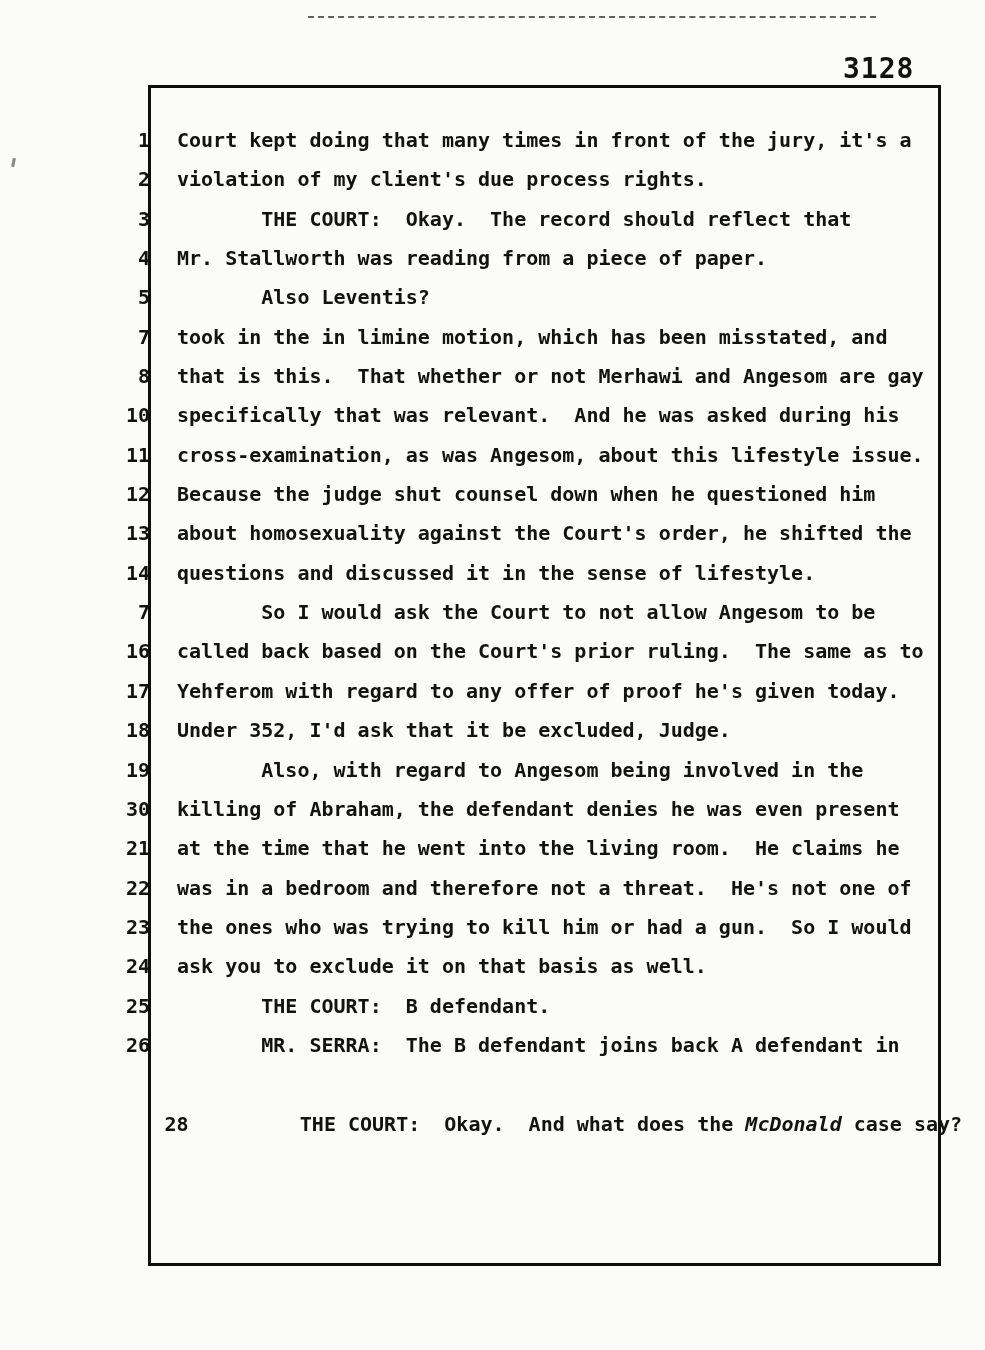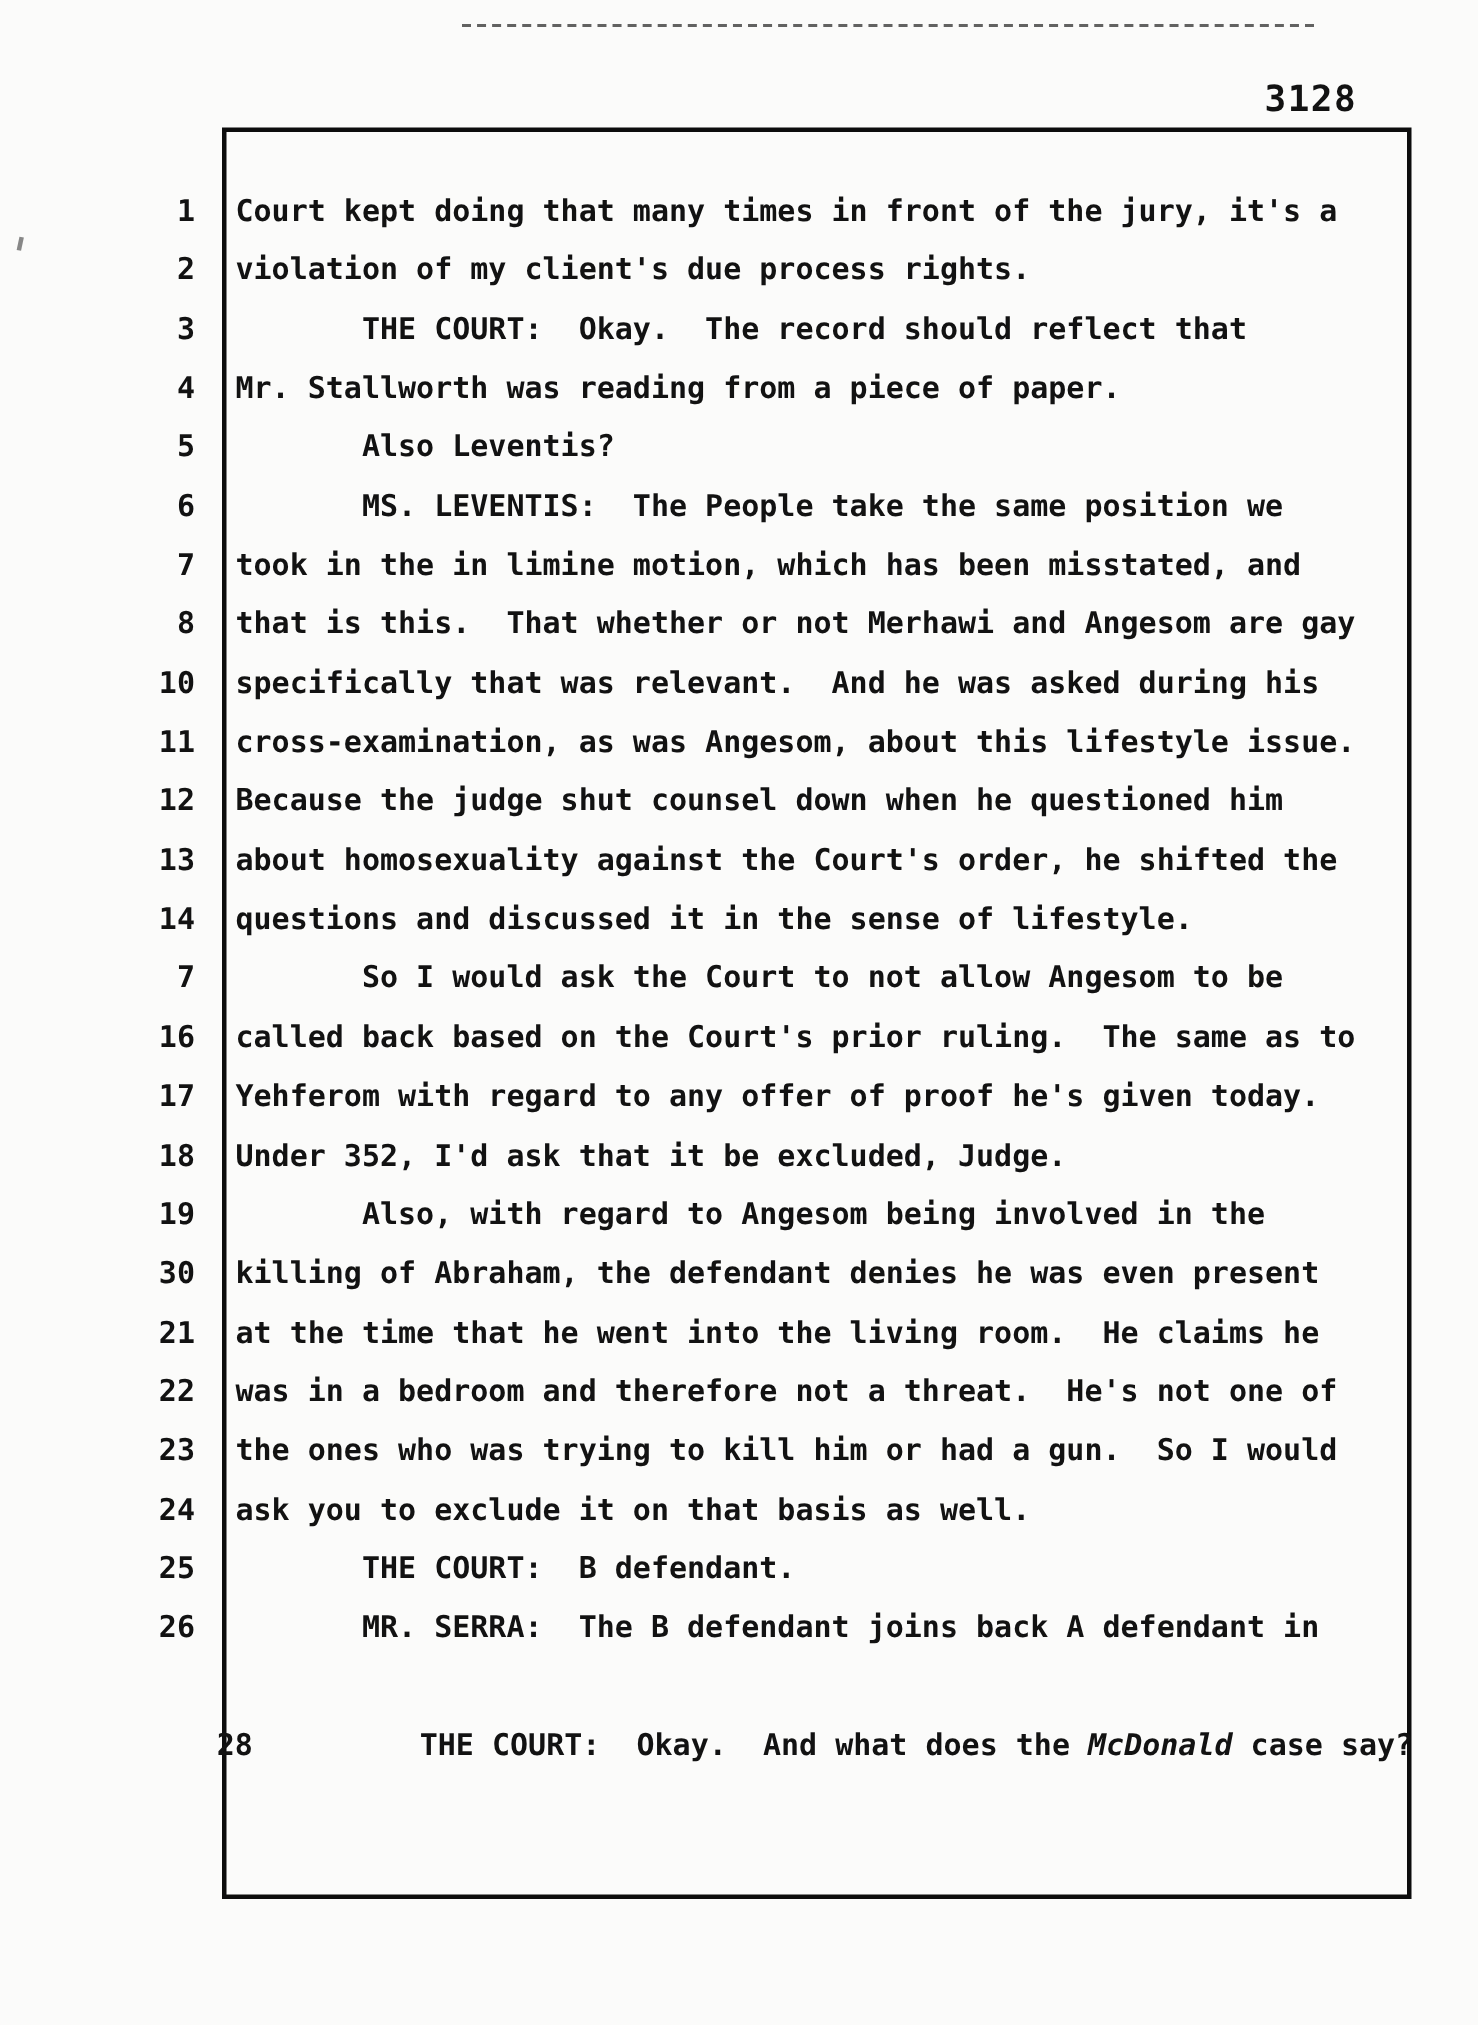--- a/index.html
+++ b/index.html
@@ -15,35 +15,36 @@
     position:absolute;left:308px;top:16px;width:568px;height:0;
     border-top:2px dashed #3c3c3c;
     opacity:.8;
   }
   .scan-tick{
     position:absolute;left:12px;top:158px;width:3px;height:9px;
     background:#555;transform:rotate(12deg);opacity:.7;
   }
   .page-number{
     position:absolute;top:52px;left:843px;
-    font-size:24px;font-weight:bold;letter-spacing:1px;
+    font-size:28px;font-weight:bold;letter-spacing:1px;
   }
   .transcript-box{
     position:absolute;left:148px;top:85px;
     width:793px;height:1181px;
     border:3px solid #0d0d0d;
     box-sizing:border-box;
     background:transparent;
   }
   .lines{
     position:absolute;left:0;top:121px;width:985px;
   }
   .trow{
     height:39.35px;line-height:39.35px;
     white-space:pre;
+    padding-left:20px;
   }
   .lnum{
     display:inline-block;width:130px;
     text-align:right;
     font-size:20px;font-weight:bold;
     vertical-align:top;
   }
   .ltext{
     display:inline-block;margin-left:27px;
     font-size:20px;font-weight:bold;
@@ -61,21 +62,20 @@
 <div class="page-number">3128</div>
 
 <div class="transcript-box"></div>
 
 <div class="lines">
   <div class="trow"><span class="lnum">1</span><span class="ltext">Court kept doing that many times in front of the jury, it's a</span></div>
   <div class="trow"><span class="lnum">2</span><span class="ltext">violation of my client's due process rights.</span></div>
   <div class="trow"><span class="lnum">3</span><span class="ltext">       THE COURT:  Okay.  The record should reflect that</span></div>
   <div class="trow"><span class="lnum">4</span><span class="ltext">Mr. Stallworth was reading from a piece of paper.</span></div>
   <div class="trow"><span class="lnum">5</span><span class="ltext">       Also Leventis?</span></div>
-  <div class="trow"><span class="lnum">6</span><span class="ltext">       MS. LEVENTIS:  The People take the same position we</span></div>
   <div class="trow"><span class="lnum">7</span><span class="ltext">took in the in limine motion, which has been misstated, and</span></div>
   <div class="trow"><span class="lnum">8</span><span class="ltext">that is this.  That whether or not Merhawi and Angesom are gay</span></div>
   <div class="trow"><span class="lnum">10</span><span class="ltext">specifically that was relevant.  And he was asked during his</span></div>
   <div class="trow"><span class="lnum">11</span><span class="ltext">cross-examination, as was Angesom, about this lifestyle issue.</span></div>
   <div class="trow"><span class="lnum">12</span><span class="ltext">Because the judge shut counsel down when he questioned him</span></div>
   <div class="trow"><span class="lnum">13</span><span class="ltext">about homosexuality against the Court's order, he shifted the</span></div>
   <div class="trow"><span class="lnum">14</span><span class="ltext">questions and discussed it in the sense of lifestyle.</span></div>
   <div class="trow"><span class="lnum">7</span><span class="ltext">       So I would ask the Court to not allow Angesom to be</span></div>
   <div class="trow"><span class="lnum">16</span><span class="ltext">called back based on the Court's prior ruling.  The same as to</span></div>
   <div class="trow"><span class="lnum">17</span><span class="ltext">Yehferom with regard to any offer of proof he's given today.</span></div>

